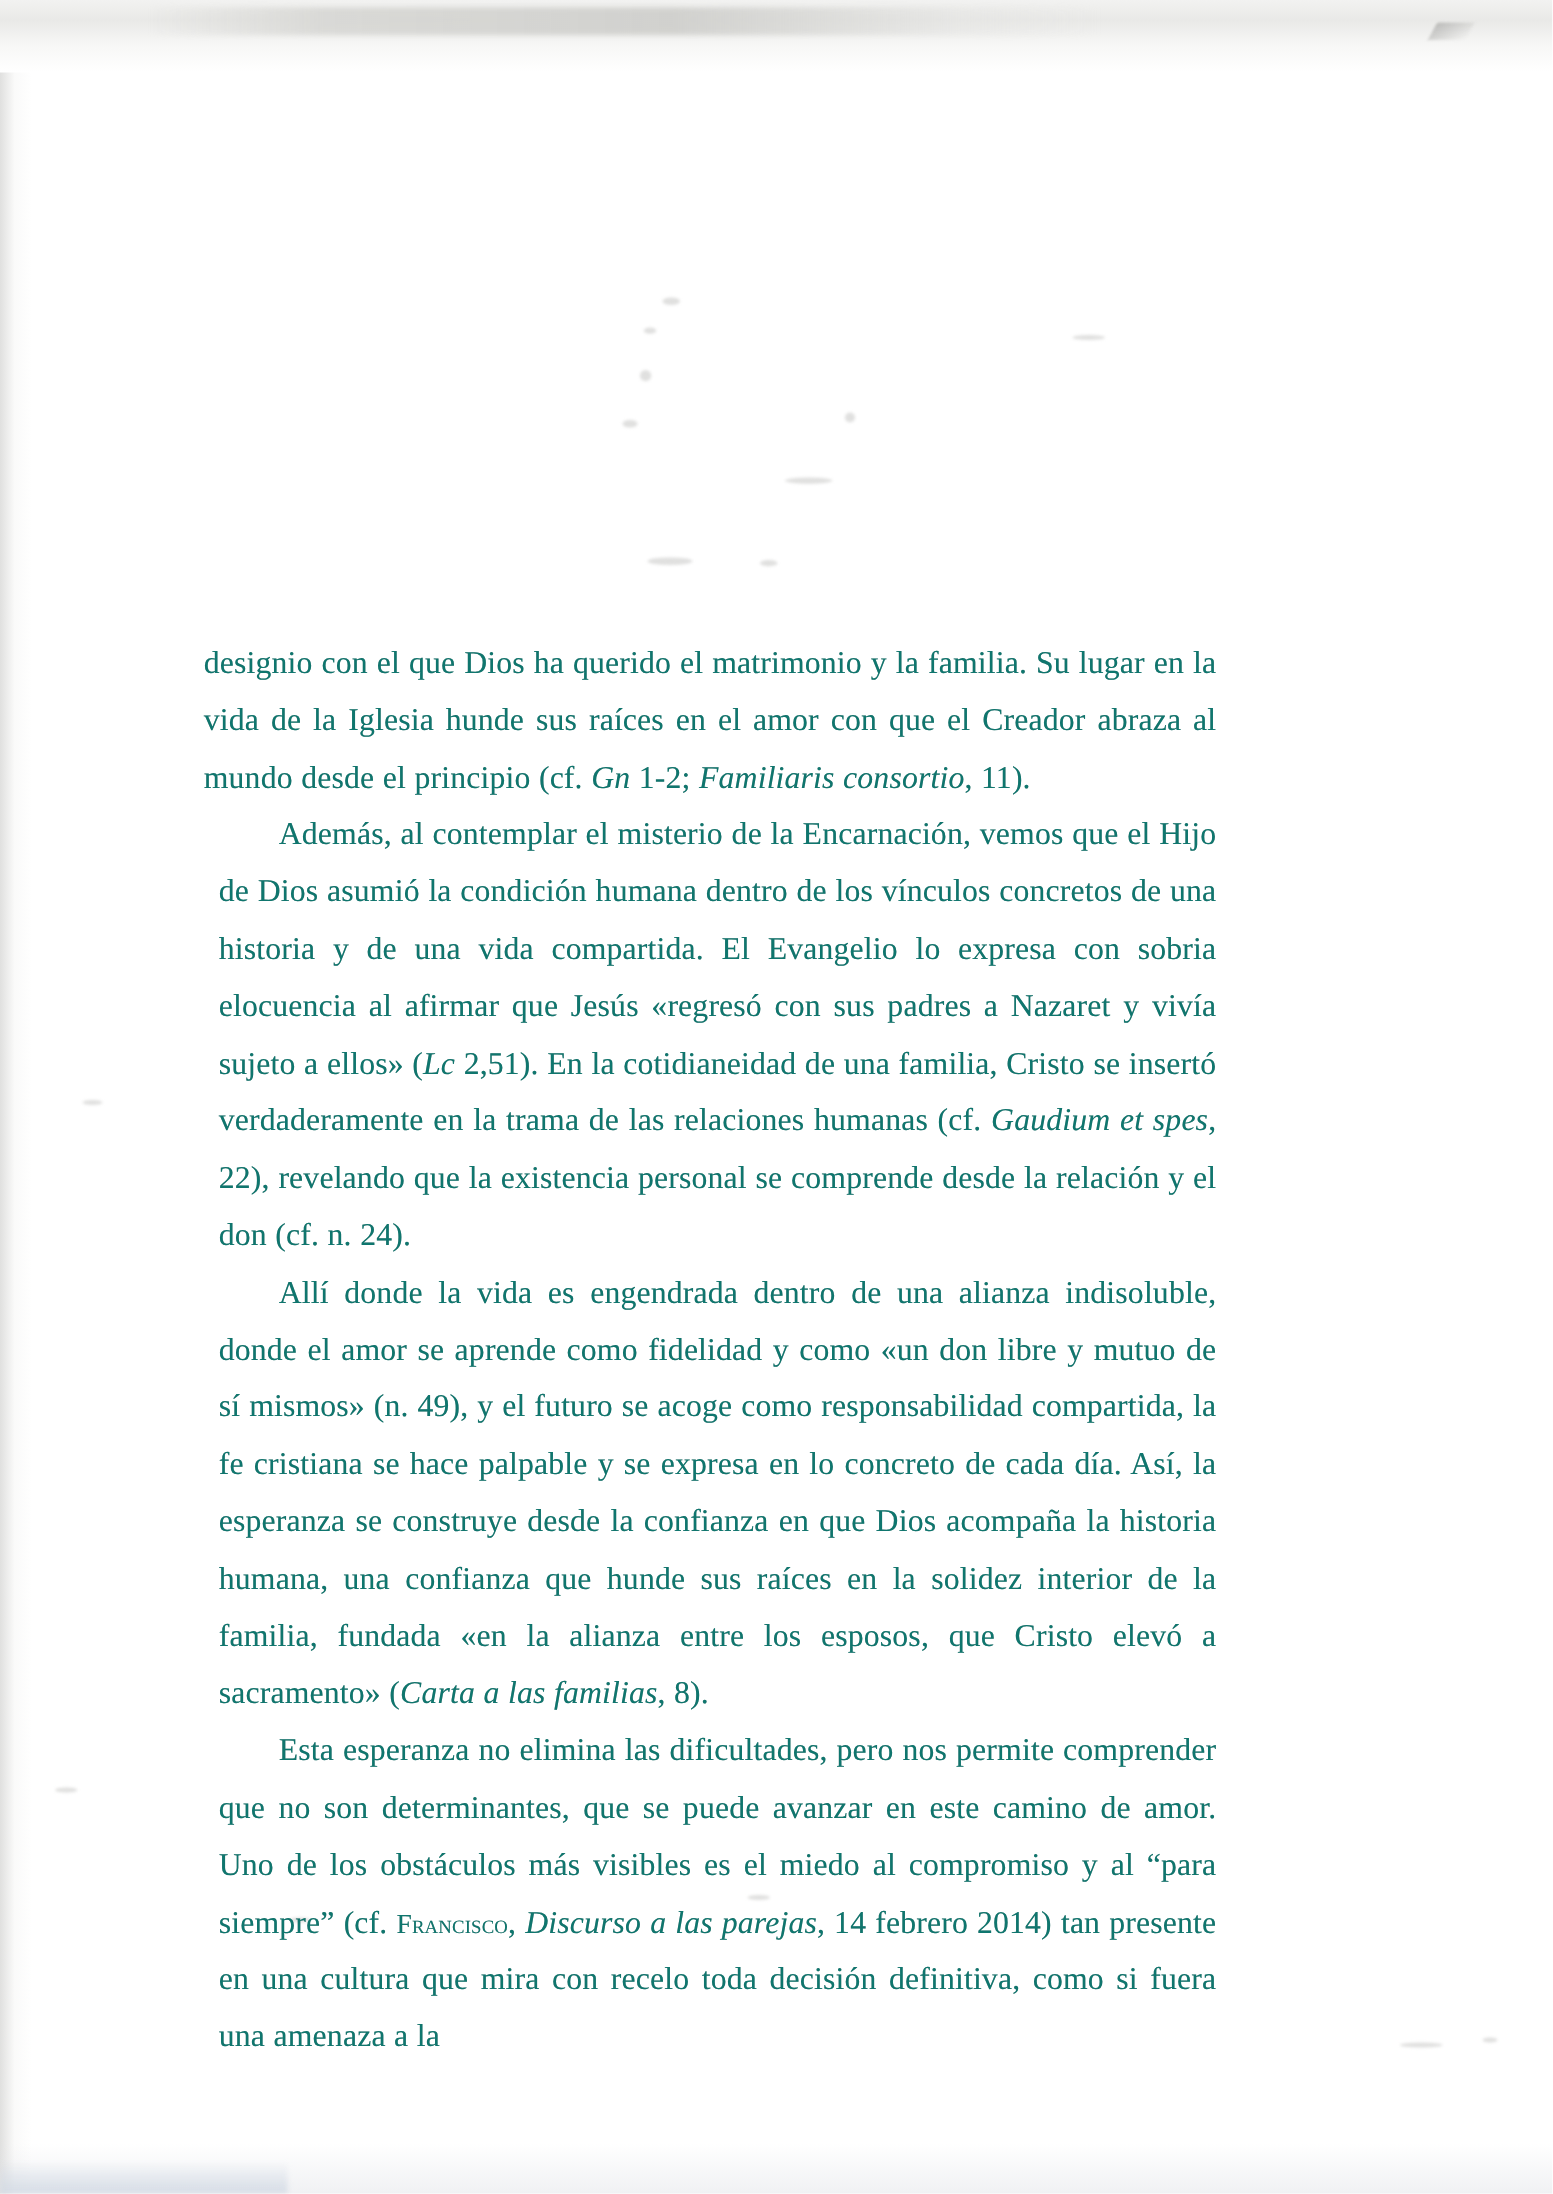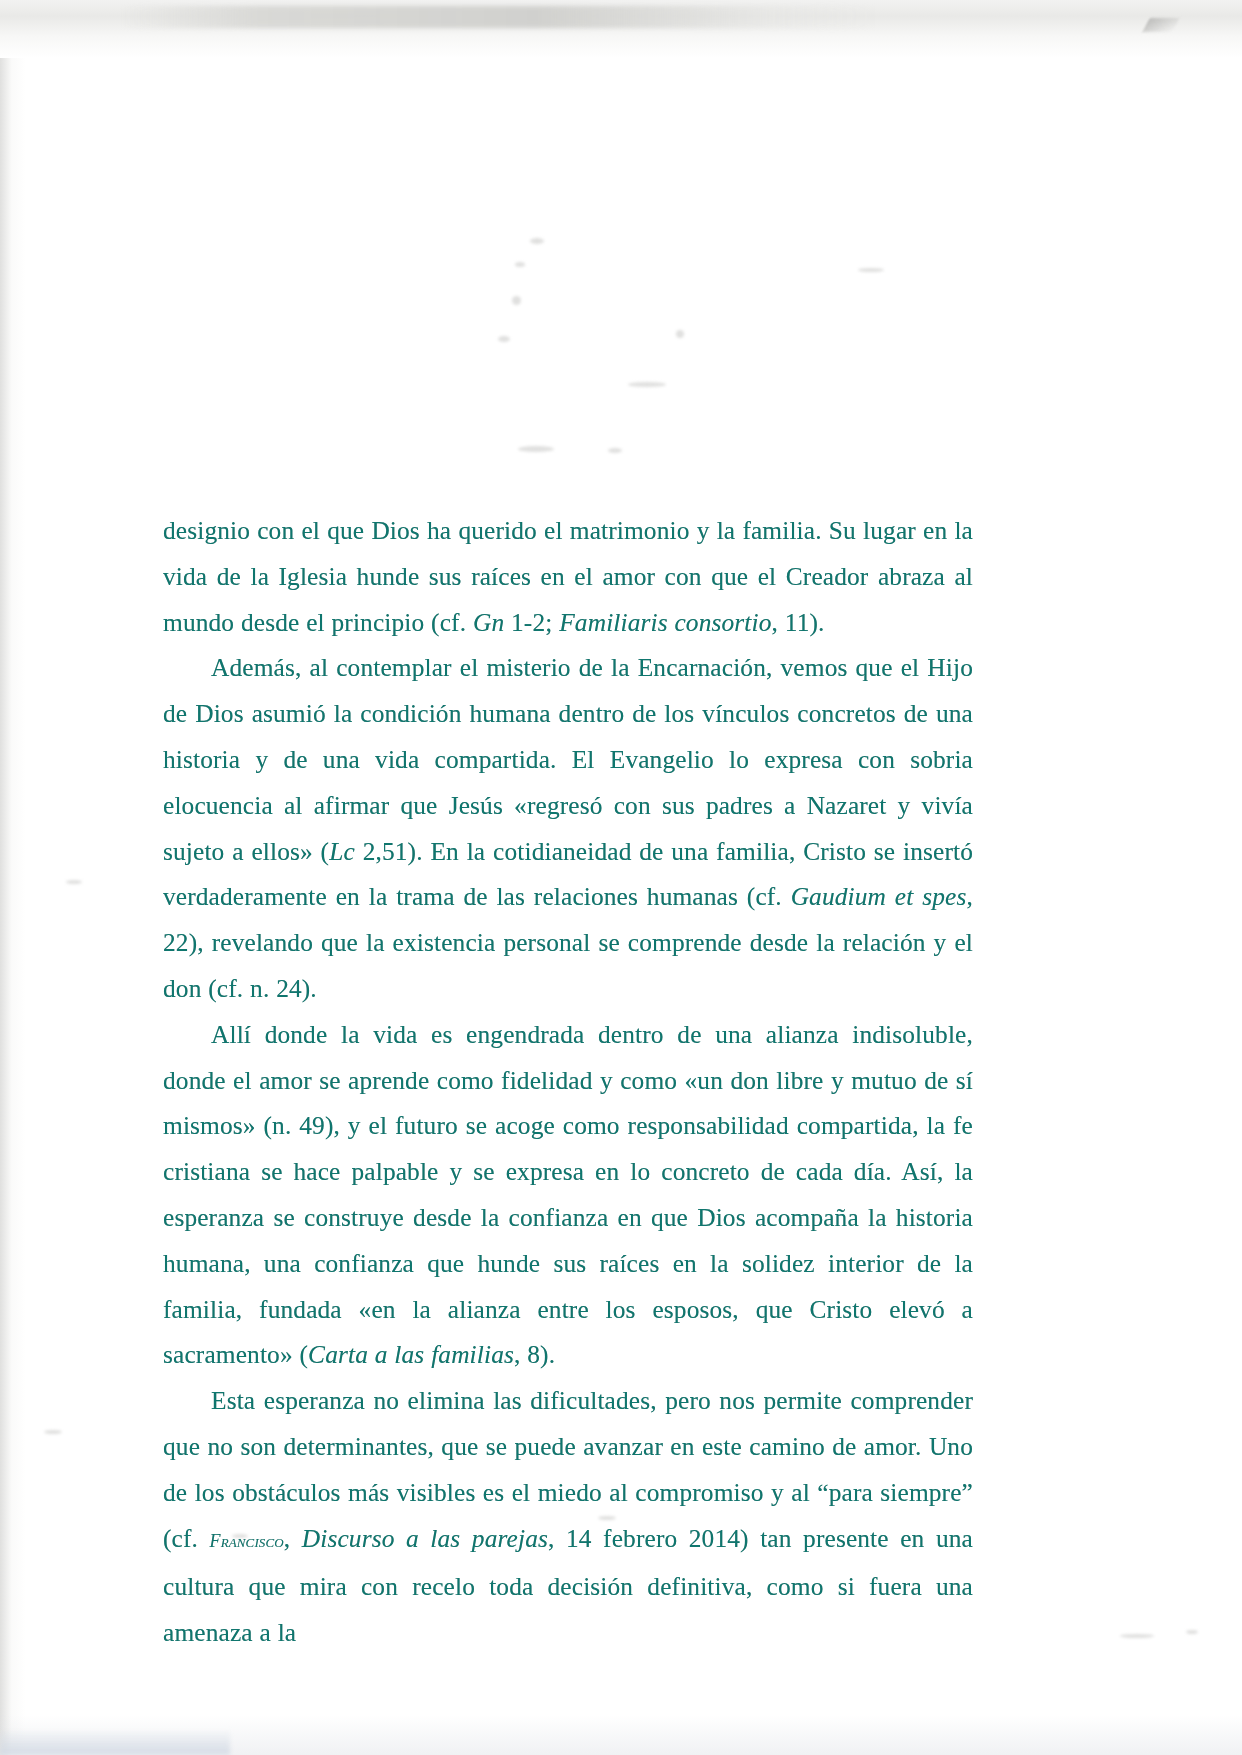--- a/index.html
+++ b/index.html
@@ -96,31 +96,31 @@
     text-align: justify;
     text-justify: inter-word;
     font-size: 25.4px;
     line-height: 45.8px;
     color: #0f766e;
     letter-spacing: .005em;
     word-spacing: .012em;
   }
   .para + .para {
     margin-top: 0;
+    margin-left: 12px;
   }
   .para.indent {
     text-indent: 48px;
   }
   .para i, .para em {
     font-style: italic;
   }
   .smallcaps {
     font-variant: small-caps;
-    font-size: 18px;
-    font-style: italic;
+    font-size: 22px;
   }
 
   
   .textblock {
     text-shadow: 0 0 .35px rgba(0,0,0,.30);
   }
 </style>
 </head>
 <body>
 

